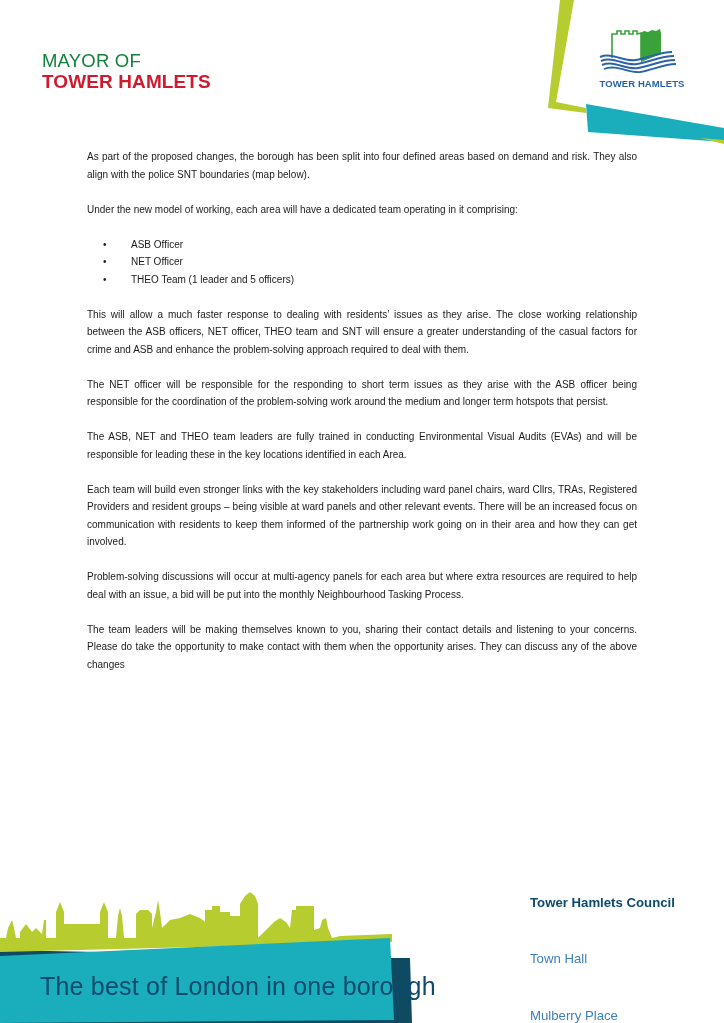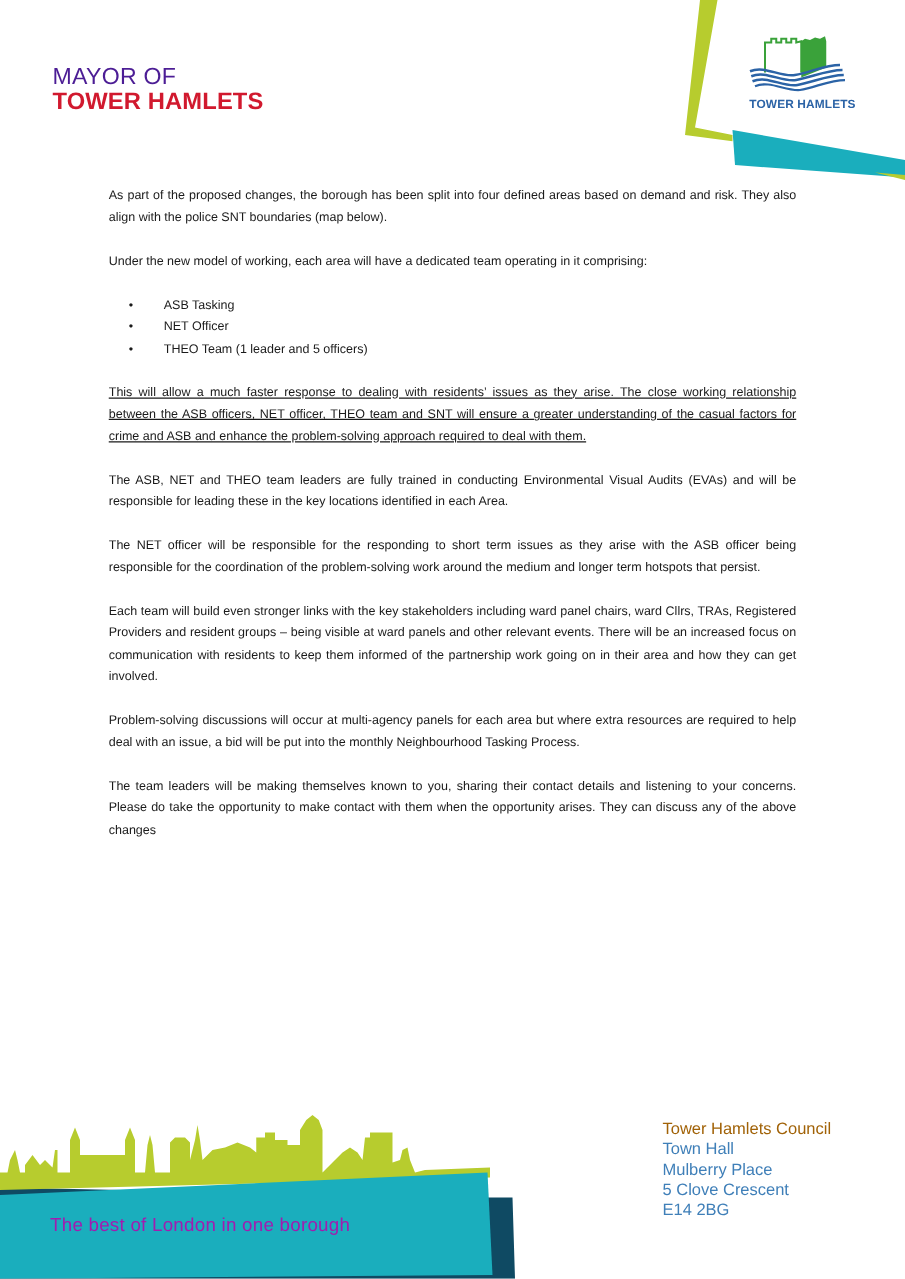--- a/index.html
+++ b/index.html
@@ -1,37 +1,37 @@
 <!DOCTYPE html>
 <html><head>
 <meta charset="utf-8">
 <style>
   html, body { margin:0; padding:0; background:#ffffff; }
   body { width:724px; height:1023px; position:relative; overflow:hidden; font-family:"Liberation Sans", sans-serif; color:#1a1a1a; }
   .abs { position:absolute; }
   
   .mayor { left:42px; top:52px; line-height:1; }
-  .mayor .l1 { font-size:18.5px; color:#4c1d95; letter-spacing:0.2px; font-weight:400; display:block; }
+  .mayor .l1 { font-size:18.5px; color:#15803d; letter-spacing:0.2px; font-weight:400; display:block; }
   .mayor .l2 { font-size:19px; color:#d1192e; font-weight:700; letter-spacing:0.1px; display:block; margin-top:1px; }
   
   .deco-top { left:0; top:0; width:724px; height:150px; }
   .logo-text { left:596px; top:78px; width:92px; text-align:center; font-size:9.5px; font-weight:700; color:#2b63a6; letter-spacing:0.1px; }
   
   .content { left:87px; top:148px; width:550px; font-size:10px; line-height:17.5px; }
   .content p { margin:0 0 17.5px 0; text-align:justify; }
-  .content p.gap { margin-top:12px;text-decoration:underline; }
+  .content p.gap { margin-top:12px; }
   .content ul { margin:0 0 17.5px 0; padding-left:44px; list-style:none; }
   .content ul li { position:relative; text-align:justify; }
   .content ul li::before { content:"\2022"; position:absolute; left:-28px; top:0; }
   
   .deco-bottom { left:0; top:880px; width:724px; height:143px; }
-  .tagline { left:40px; top:972px; font-size:15px; color:#a21caf; letter-spacing:0.2px; }
+  .tagline { left:40px; top:972px; font-size:25px; color:#0c4a6e; letter-spacing:0.2px; }
   .address { left:530px; top:895px; font-size:13.2px; line-height:16.3px; color:#3f7fb8; }
-  .address .org { color:#a16207; font-weight:400; display:block;text-align:right; }
-  .address span.line { display:block; }
+  .address .org { color:#0c4a6e; font-weight:700; display:block;text-align:right; }
+  .address span.line { display:block;margin-top:40px; }
 </style>
 </head>
 <body>
 
 <svg class="abs deco-top" viewBox="0 0 724 150" width="724" height="150">
 
   <polygon points="560,0 574,0 556,102 586,108 586,113 548,108" fill="#b7cc2e"></polygon>
 
   <polygon points="586,104 724,128 724,142 588,132" fill="#1aaebd"></polygon>
   <polygon points="700,138 724,140 724,144" fill="#b7cc2e"></polygon>
@@ -50,27 +50,27 @@
   <span class="l1">MAYOR OF</span>
   <span class="l2">TOWER HAMLETS</span>
 </div>
 
 <div class="abs logo-text">TOWER HAMLETS</div>
 
 <div class="abs content">
   <p>As part of the proposed changes, the borough has been split into four defined areas based on demand and risk. They also align with the police SNT boundaries (map below).</p>
   <p>Under the new model of working, each area will have a dedicated team operating in it comprising:</p>
   <ul>
-    <li>ASB Tasking</li>
+    <li>ASB Officer</li>
     <li>NET Officer</li>
     <li>THEO Team (1 leader and 5 officers)</li>
   </ul>
   <p class="gap">This will allow a much faster response to dealing with residents’ issues as they arise. The close working relationship between the ASB officers, NET officer, THEO team and SNT will ensure a greater understanding of the casual factors for crime and ASB and enhance the problem-solving approach required to deal with them.</p>
+  <p>The NET officer will be responsible for the responding to short term issues as they arise with the ASB officer being responsible for the coordination of the problem-solving work around the medium and longer term hotspots that persist.</p>
   <p>The ASB, NET and THEO team leaders are fully trained in conducting Environmental Visual Audits (EVAs) and will be responsible for leading these in the key locations identified in each Area.</p>
-  <p>The NET officer will be responsible for the responding to short term issues as they arise with the ASB officer being responsible for the coordination of the problem-solving work around the medium and longer term hotspots that persist.</p>
   <p>Each team will build even stronger links with the key stakeholders including ward panel chairs, ward Cllrs, TRAs, Registered Providers and resident groups – being visible at ward panels and other relevant events. There will be an increased focus on communication with residents to keep them informed of the partnership work going on in their area and how they can get involved.</p>
   <p>Problem-solving discussions will occur at multi-agency panels for each area but where extra resources are required to help deal with an issue, a bid will be put into the monthly Neighbourhood Tasking Process.</p>
   <p>The team leaders will be making themselves known to you, sharing their contact details and listening to your concerns. Please do take the opportunity to make contact with them when the opportunity arises. They can discuss any of the above changes</p>
 </div>
 
 <svg class="abs deco-bottom" viewBox="0 0 724 143" width="724" height="143">
 
   <polygon points="0,70 390,78 410,78 412,143 0,143" fill="#0f4a63"></polygon>
 
   <g fill="#b7cc2e">

